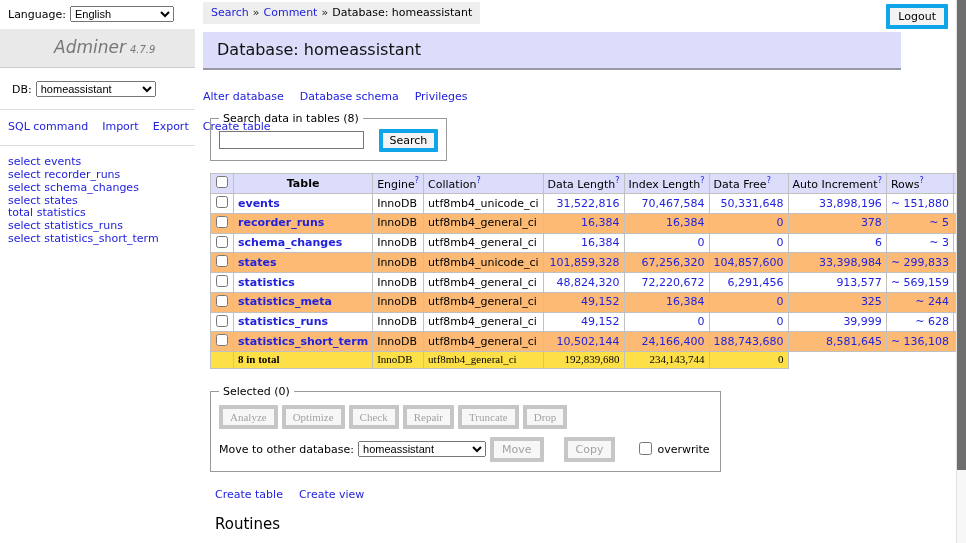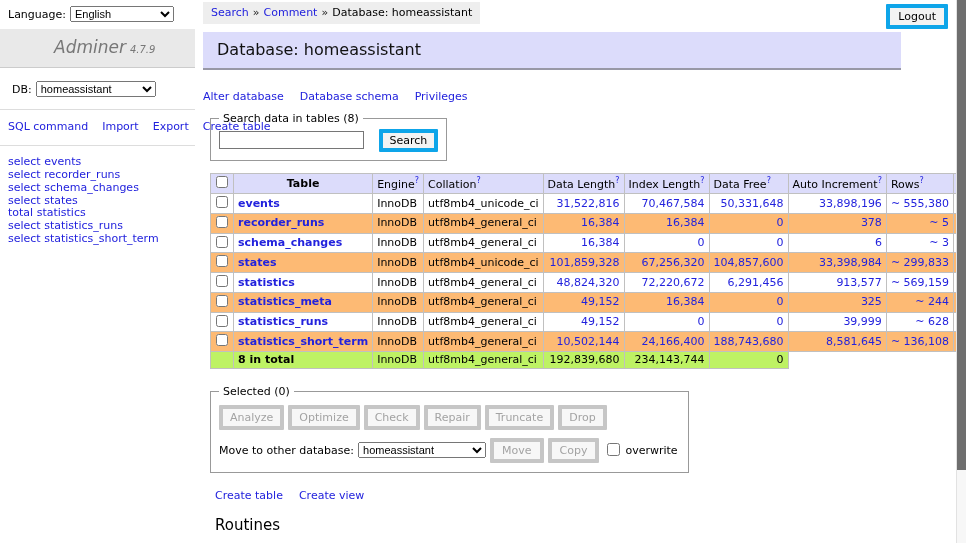--- a/index.html
+++ b/index.html
@@ -66,30 +66,30 @@
   table#tables-table { border-collapse: collapse; margin: 12px 0 0 7px; }
   #tables-table th, #tables-table td {
     border: 1px solid #c0c0c0; padding: 1px 4px; white-space: nowrap; height: 16px;
   }
   #tables-table thead th { background: var(--accent, #dcdcfb); font-weight: normal; text-align: left; }
   #tables-table thead th.col-name { text-align: center; font-weight: bold; }
   #tables-table sup.help { color: var(--link, #2222dd); font-size: 8px; }
   #tables-table td.num { text-align: right; }
   #tables-table a.tbl-name { font-weight: bold; }
   #tables-table tr.alt td { background: #fdba74; }
-  #tables-table tr.total td { background: #bef264; }
+  #tables-table tr.total td { background: #fde047; font-family: Liberation Serif, serif; }
   #tables-table tr.total .total-label { font-weight: bold; }
   #tables-table input[type="checkbox"] { width: 12px; height: 12px; margin: 1px 1px; }
   #tables-table .chk { text-align: center; }
 
   #selected-fieldset { margin-top: 16px; padding: 6px 10px 9px 8px; }
-  #selected-buttons button { margin-right: 4px; padding: 2px 7px; }
+  #selected-buttons button { margin-right: 4px; padding: 2px 7px; font-family: Liberation Serif, serif; }
   #move-row { margin-top: 8px; }
   #move-row select { width: 128px; font-size: 11px; margin: 0 4px; }
-  #move-row button { margin-right: 4px; }
+  #move-row button { margin-right: 20px; }
   #move-row label { margin-left: 2px; }
   #overwrite-chk { vertical-align: -2px; }
 
   .bottom-links { margin: 16px 0 0 12px; }
   .bottom-links a { margin-right: 16px; }
 
   
   #scrollbar {
     position: absolute; right: 0; top: 0; width: 10px; height: 543px;
     background: #f7f7f7; border-left: 1px solid #e2e2e2;
@@ -166,21 +166,21 @@
     <tbody id="tables-body">
         <tr class="">
           <td class="chk"><input type="checkbox" style=""></td>
           <td><a href="#" class="tbl-name">events</a></td>
           <td>InnoDB</td>
           <td>utf8mb4_unicode_ci</td>
           <td class="num"><a href="#">31,522,816</a></td>
           <td class="num"><a href="#">70,467,584</a></td>
           <td class="num"><a href="#">50,331,648</a></td>
           <td class="num"><a href="#">33,898,196</a></td>
-          <td class="num"><a href="#">~ 555,380</a></td>
+          <td class="num"><a href="#">~ 151,880</a></td>
           <td></td>
         </tr>
         <tr class="alt">
           <td class="chk"><input type="checkbox" style=""></td>
           <td><a href="#" class="tbl-name">recorder_runs</a></td>
           <td>InnoDB</td>
           <td>utf8mb4_general_ci</td>
           <td class="num"><a href="#">16,384</a></td>
           <td class="num"><a href="#">16,384</a></td>
           <td class="num"><a href="#">0</a></td>

